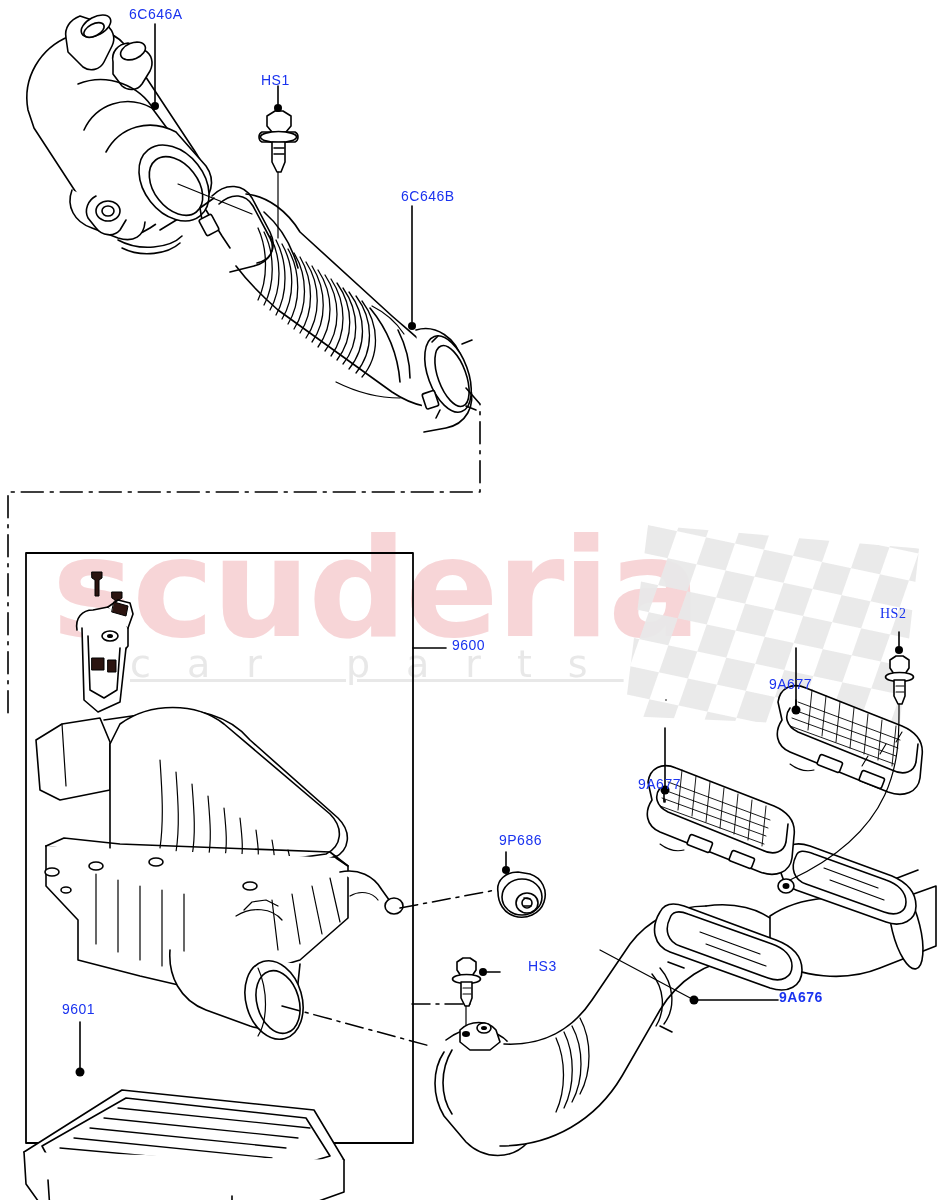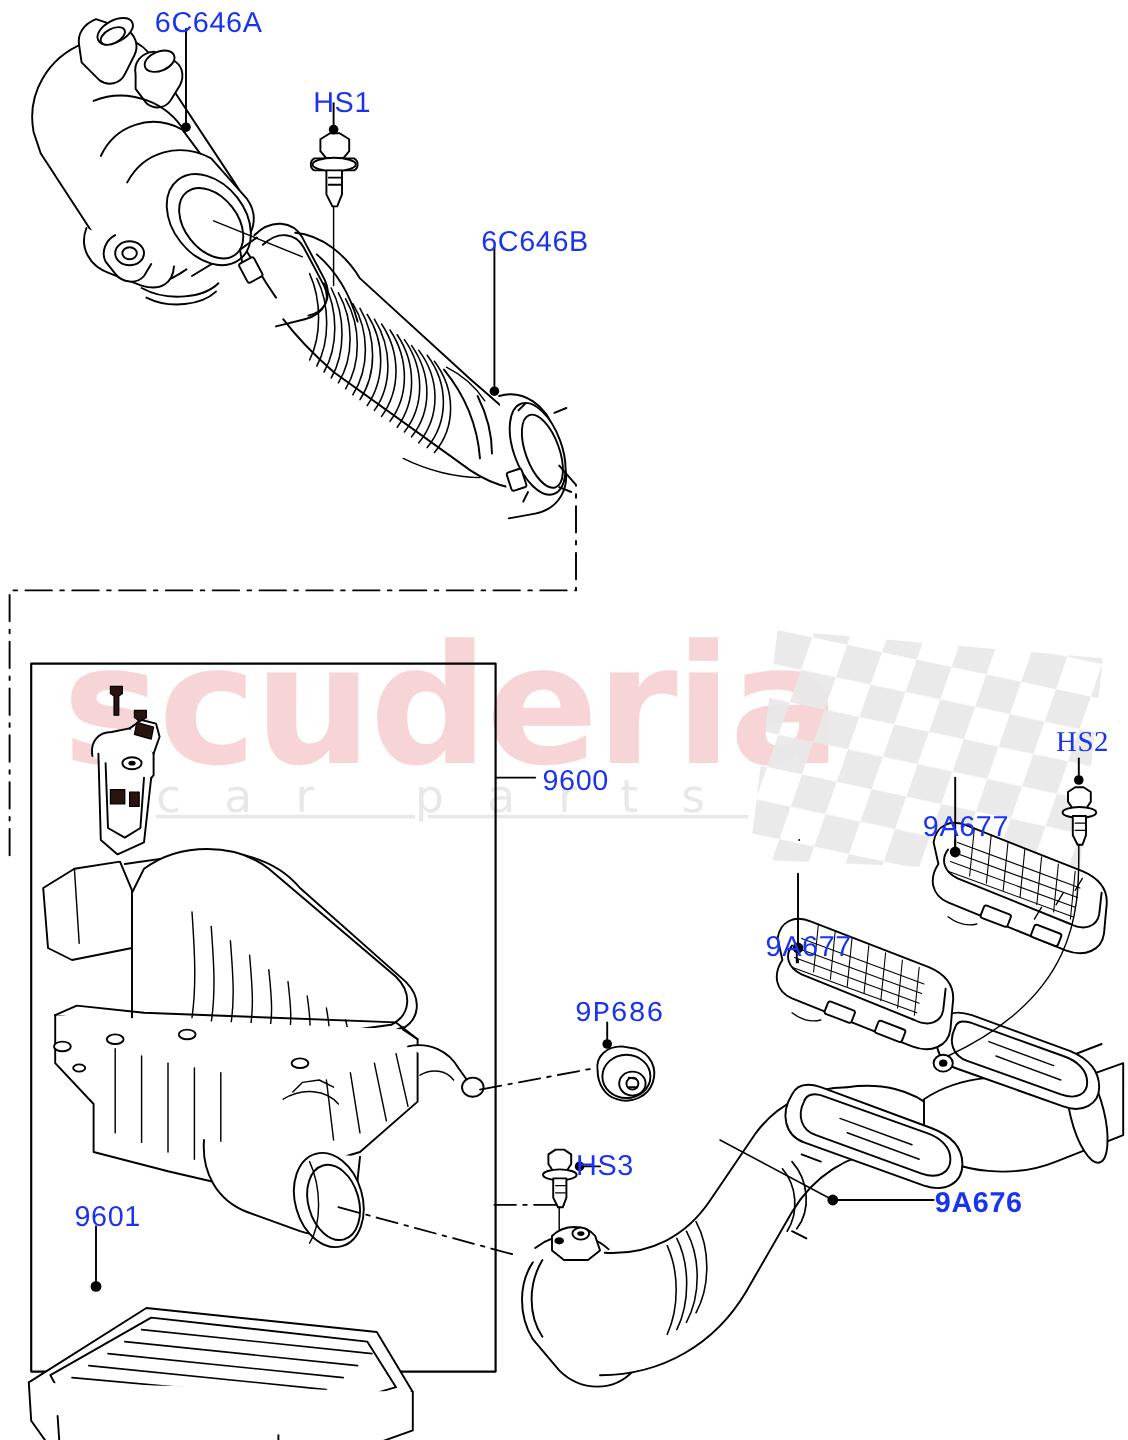--- a/index.html
+++ b/index.html
@@ -1,21 +1,21 @@
 <!DOCTYPE html>
 <html><head>
 <meta charset="utf-8">
 <title>Parts Diagram</title>
 <style>
   html,body{margin:0;padding:0;background:#ffffff;}
   body{font-family:"Liberation Sans",sans-serif;}
   #sheet{position:relative;width:940px;height:1200px;background:#fff;overflow:hidden;}
   #sheet svg{position:absolute;left:0;top:0;}
   .lbl{position:absolute;color:#1a33ef;font-family:"Liberation Sans",sans-serif;
-       font-size:24px;letter-spacing:.5px;white-space:nowrap;user-select:none;}
+       font-size:14px;letter-spacing:.5px;white-space:nowrap;user-select:none;}
   .wm-text{position:absolute;user-select:none;pointer-events:none;}
   .wm-scuderia{font-family:"DejaVu Sans",sans-serif;font-weight:bold;font-size:138px;
        color:#f7d5d7;letter-spacing:-2px;line-height:1;}
   .wm-carparts{font-family:"DejaVu Sans",sans-serif;font-size:38px;color:#e8e8e8;
        letter-spacing:36px;line-height:1;}
 </style>
 </head>
 <body>
 
 <div id="sheet">
@@ -446,18 +446,18 @@
     </g>
   </svg>
 
   <div class="lbl" style="left:129px;top:6px;">6C646A</div>
   <div class="lbl" style="left:261px;top:72px;">HS1</div>
   <div class="lbl" style="left:401px;top:188px;">6C646B</div>
   <div class="lbl" style="left:452px;top:637px;">9600</div>
   <div class="lbl" style="left:880px;top:606px;font-family:Liberation Serif, serif;">HS2</div>
   <div class="lbl" style="left:769px;top:676px;">9A677</div>
   <div class="lbl" style="left:638px;top:776px;">9A677</div>
-  <div class="lbl" style="left:479px;top:832px;font-family:Liberation Mono, monospace;">9P686</div>
-  <div class="lbl" style="left:480px;top:958px;text-align:center;">HS3</div>
+  <div class="lbl" style="left:499px;top:832px;">9P686</div>
+  <div class="lbl" style="left:528px;top:958px;text-align:center;">HS3</div>
   <div class="lbl" style="left:779px;top:989px;font-weight:bold;">9A676</div>
   <div class="lbl" style="left:62px;top:1001px;">9601</div>
 
 </div>
 
 </body></html>

